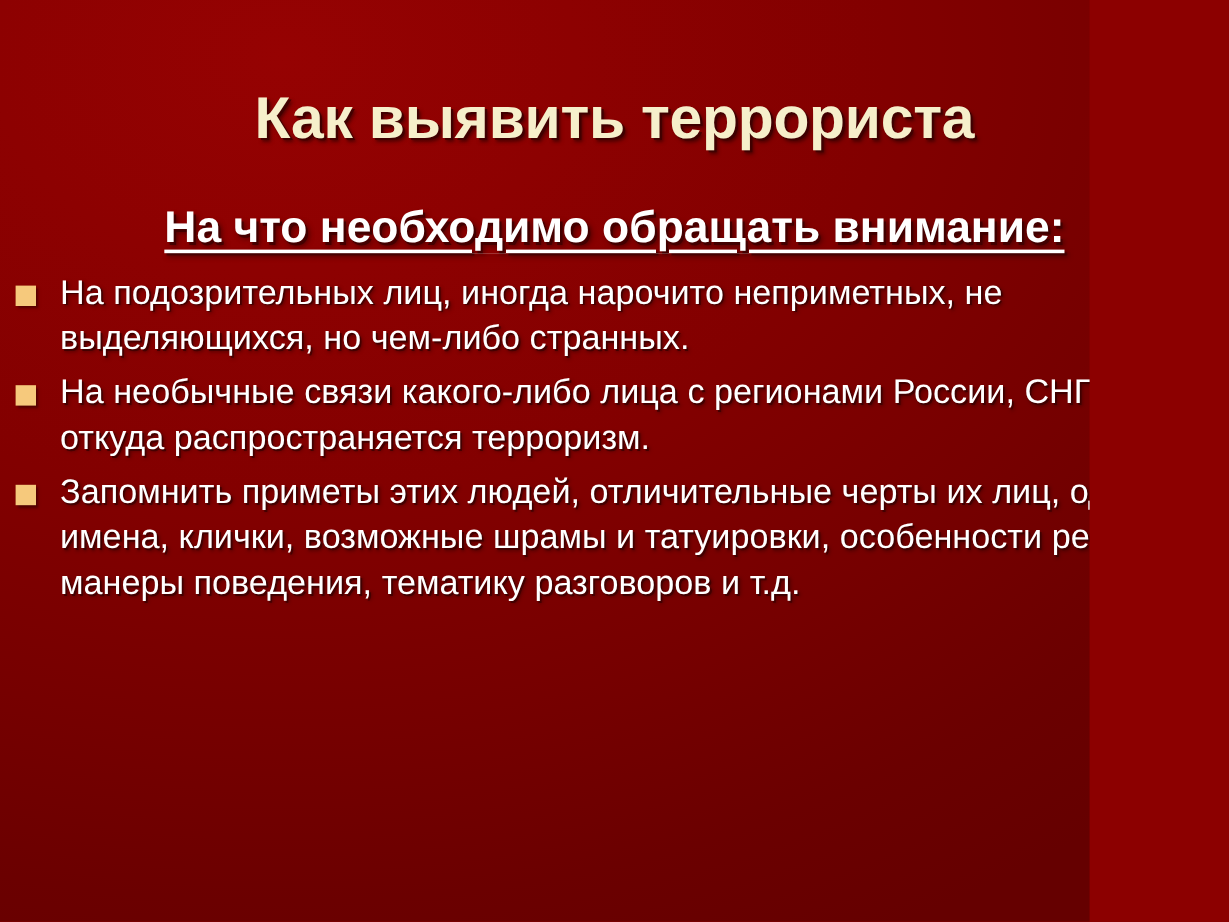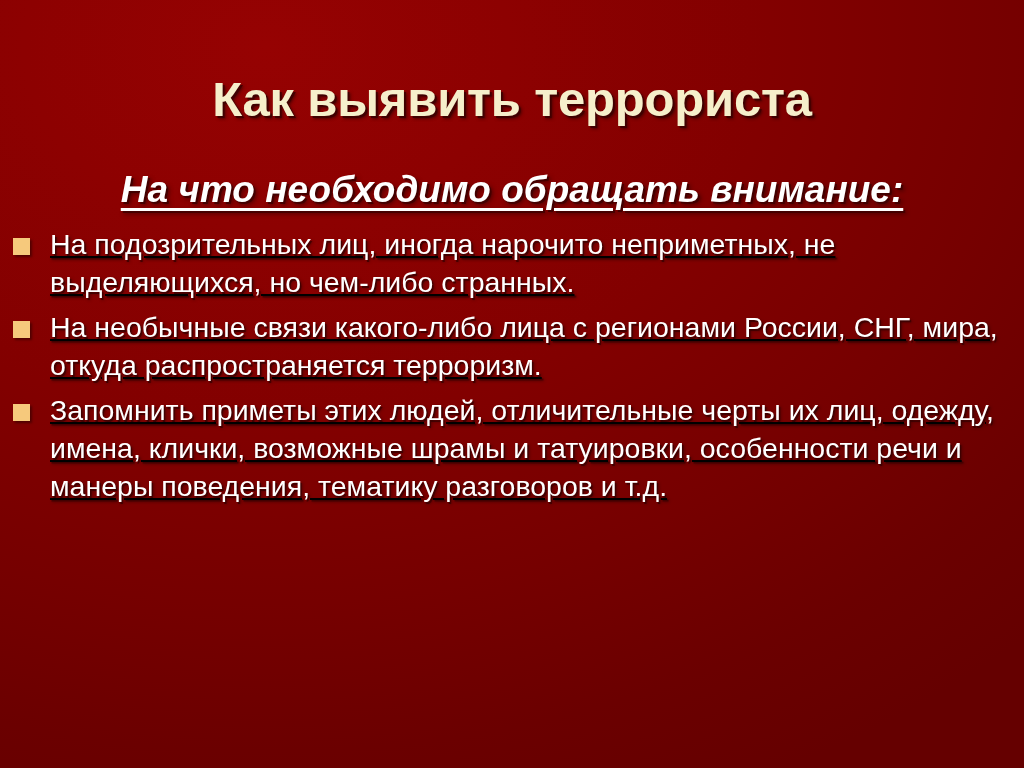--- a/index.html
+++ b/index.html
@@ -10,21 +10,21 @@
   body {
     width: 1024px;
     height: 768px;
     overflow: hidden;
     font-family: "Liberation Sans", "DejaVu Sans", sans-serif;
     background: #8c0000;
   }
 
   #slide {
     position: relative;
-    width: 1024px;
+    width: 908px;
     height: 768px;
     box-sizing: border-box;
     background:
       radial-gradient(ellipse 1100px 820px at 26% 6%,
           #960202 0%,
           #8d0101 22%,
           #820000 46%,
           #760000 68%,
           #6b0000 86%,
           #650000 100%);
@@ -58,21 +58,20 @@
     top: 137px;
     left: 0;
     width: 1024px;
     text-align: center;
   }
   #slide-subtitle {
     display: inline-block;
     font-size: 37px;
     line-height: 44px;
     font-weight: bold;
-    font-style: italic;
     color: #ffffff;
     text-decoration: underline;
     text-underline-offset: 6px;
     text-decoration-thickness: 3px;
     text-shadow:
        2px 2px 0 rgba(60,0,0,0.8),
        3px 3px 4px rgba(30,0,0,0.55);
     white-space: nowrap;
   }
 
@@ -83,21 +82,20 @@
     left: 10px;
     width: 1004px;
     margin: 0;
     padding: 0;
     list-style: none;
   }
   .bullet-item {
     position: relative;
     padding-left: 40px;
     margin: 0 0 7px 0;
-    text-decoration: underline;
   }
   .bullet-marker {
     position: absolute;
     left: 3px;
     top: 13px;
     width: 17px;
     height: 17px;
     background: #f6c97c;
     box-shadow: 2px 2px 2px rgba(40,0,0,0.55);
   }

